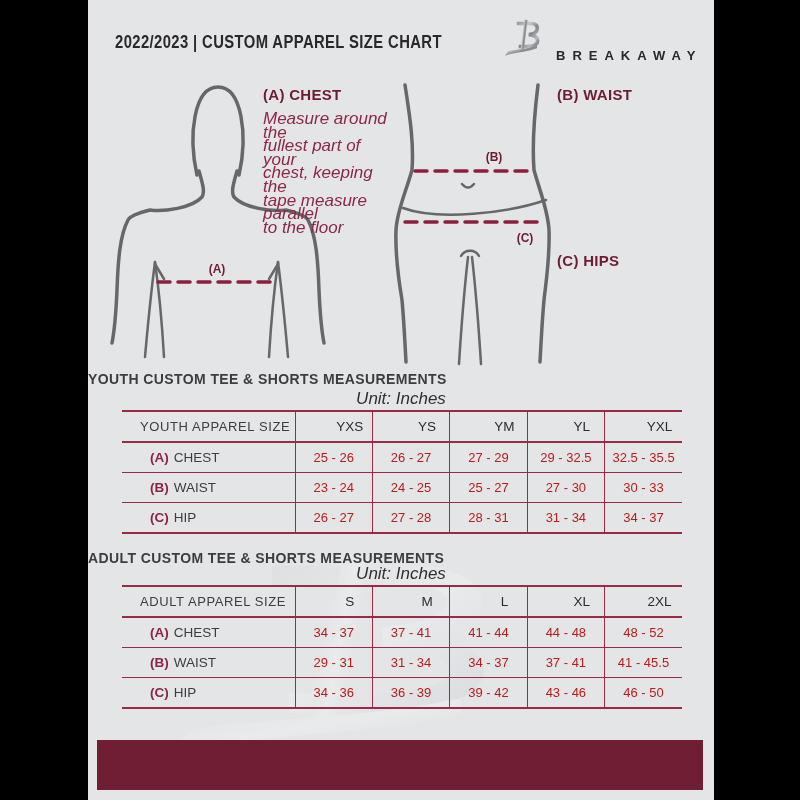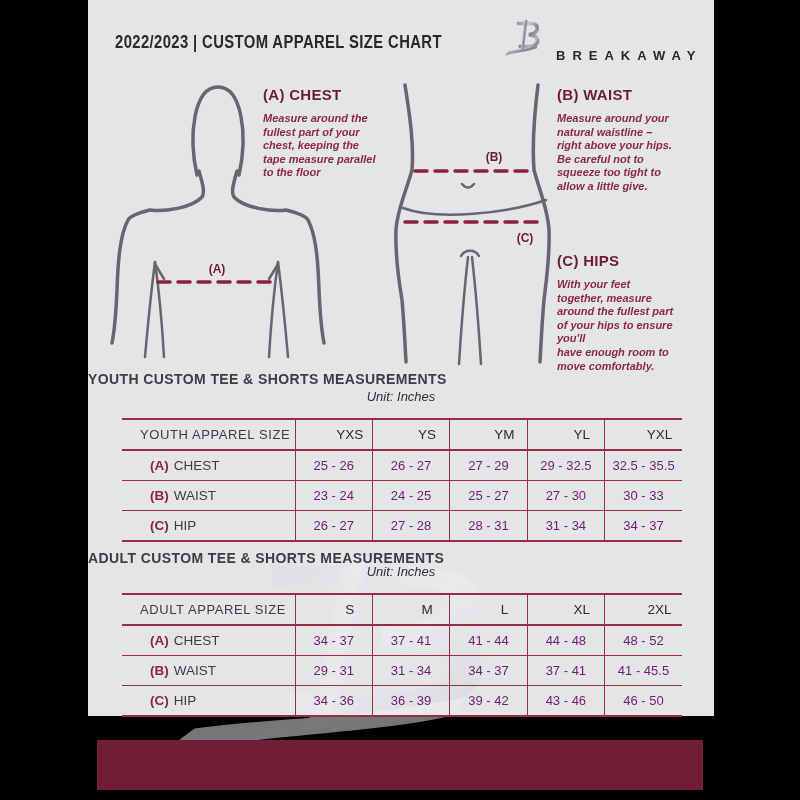--- a/index.html
+++ b/index.html
@@ -1,18 +1,18 @@
 <!DOCTYPE html>
 <html><head>
 <meta charset="utf-8">
 <style>
   html,body{margin:0;padding:0;background:#000;}
   .canvas{position:relative;width:800px;height:800px;background:#000;overflow:hidden;
           font-family:"Liberation Sans",sans-serif;}
-  .page{position:absolute;left:88px;top:0;width:626px;height:716px;background:#e4e5e7;}
+  .page{position:absolute;left:88px;top:0;width:626px;height:800px;background:#e4e5e7;}
 
   
   .doc-title{position:absolute;left:27px;top:30px;line-height:24px;
              font-size:19px;font-weight:800;color:#29292b;white-space:nowrap;}
   .condensed{display:inline-block;transform:scaleX(0.78);transform-origin:left center;
              letter-spacing:0.5px;}
   .logo{position:absolute;left:415px;top:18px;width:46px;height:46px;}
   .wordmark{position:absolute;left:468px;top:48px;font-size:13px;font-weight:700;
             letter-spacing:7px;color:#29292b;white-space:nowrap;}
 
@@ -22,44 +22,44 @@
   .body-line{stroke:#66676b;stroke-width:3.5;}
   .body-line-thin{stroke:#66676b;stroke-width:2.5;}
   .measure-line{stroke:#8c1f3e;stroke-width:3.5;stroke-dasharray:12 8;}
   .marker-label{font-family:"Liberation Sans",sans-serif;font-size:12px;font-weight:700;
                 fill:#6e1c34;}
 
   
   .guide{position:absolute;}
   .guide h3{margin:0 0 9px 0;font-size:15px;font-weight:800;color:#6e1c34;
             letter-spacing:0.3px;}
-  .guide p{margin:0;font-size:11px;font-style:italic;font-weight:700;color:#8c2746;
+  .guide p{margin:0;font-size:17px;font-style:italic;font-weight:400;color:#8c2746;
            line-height:13.6px;white-space:pre-line;}
 
   
   .section-title{position:absolute;left:0;right:0;text-align:left;font-size:14px;
                  font-weight:700;color:#3c3d40;letter-spacing:0.4px;}
-  .unit-line{position:absolute;left:0;right:0;text-align:center;font-size:13px;
+  .unit-line{position:absolute;left:0;right:0;text-align:center;font-size:17px;
              font-style:italic;color:#2f3033;}
 
   
   .size-table{position:absolute;left:34px;width:560px;border-collapse:collapse;
               table-layout:fixed;background:transparent;
-              border-top:2.5px solid #9a2b47;border-bottom:2px solid #9a2b47;margin-top:8px;}
+              border-top:2.5px solid #9a2b47;border-bottom:2px solid #9a2b47;}
   .size-table col.label-col{width:173px;}
   .size-table th,.size-table td{height:29px;padding:0;font-weight:normal;}
   .size-table thead th{border-bottom:2px solid #9a2b47;padding-left:32px;}
   .size-table tbody tr + tr td{border-top:1.5px solid #9a2b47;}
   .size-table th:not(:first-child),.size-table td:not(:first-child){
       border-left:1.5px solid #9a2b47;text-align:center;}
   .size-table th:first-child,.size-table td:first-child{text-align:left;padding-left:18px;}
   .col-head{font-size:13.5px;font-weight:700;color:#2b2c2e;}
   .row-head{font-size:13.5px;color:#3c3d40;}
   .row-head .prefix{font-weight:800;color:#8c2342;margin-left:10px;margin-right:5px;}
-  .cell-val{font-size:13px;color:#701a75;}
+  .cell-val{font-size:13px;color:#b91c1c;}
   .label-head{font-size:13px;color:#3c3d40;letter-spacing:0.6px;}
 
   
   .watermark{position:absolute;left:55px;top:545px;width:430px;height:255px;opacity:0.5;}
   .footer-bar{position:absolute;left:9px;top:740px;width:606px;height:50px;background:#701e34;}
 </style>
 </head>
 <body>
 
 <div class="canvas">
@@ -128,36 +128,23 @@
     <div class="guide" style="left:175px;top:86px;width:132px;">
       <h3>(A) CHEST</h3>
       <p>Measure around the
 fullest part of your
 chest, keeping the
 tape measure parallel
 to the floor</p>
     </div>
     <div class="guide" style="left:469px;top:86px;width:145px;">
       <h3>(B) WAIST</h3>
-      <p>Measure around your
-natural waistline –
-right above your hips.
-Be careful not to
-squeeze too tight to
-allow a little give.</p>
     </div>
     <div class="guide" style="left:469px;top:220px;width:150px;margin-top:32px;">
       <h3>(C) HIPS</h3>
-      <p>With your feet
-together, measure
-around the fullest part
-of your hips to ensure
-you'll
-have enough room to
-move comfortably.</p>
     </div>
 
     <div class="section-title" style="top:371px;">YOUTH CUSTOM TEE &amp; SHORTS MEASUREMENTS</div>
     <div class="unit-line" style="top:389px;">Unit: Inches</div>
 
     <table class="size-table" style="top:410px;">
       <colgroup>
           <col class="label-col">
           <col>
           <col>

